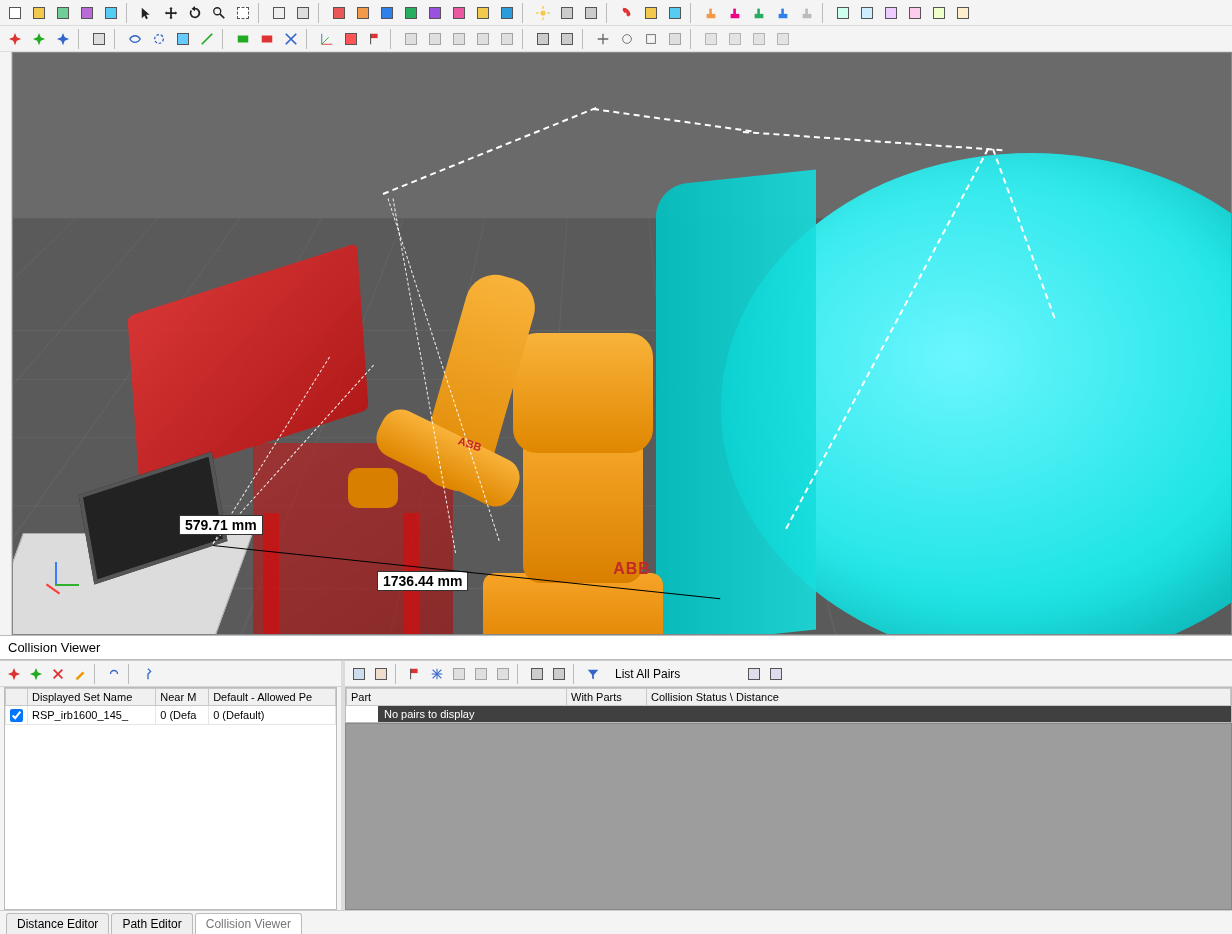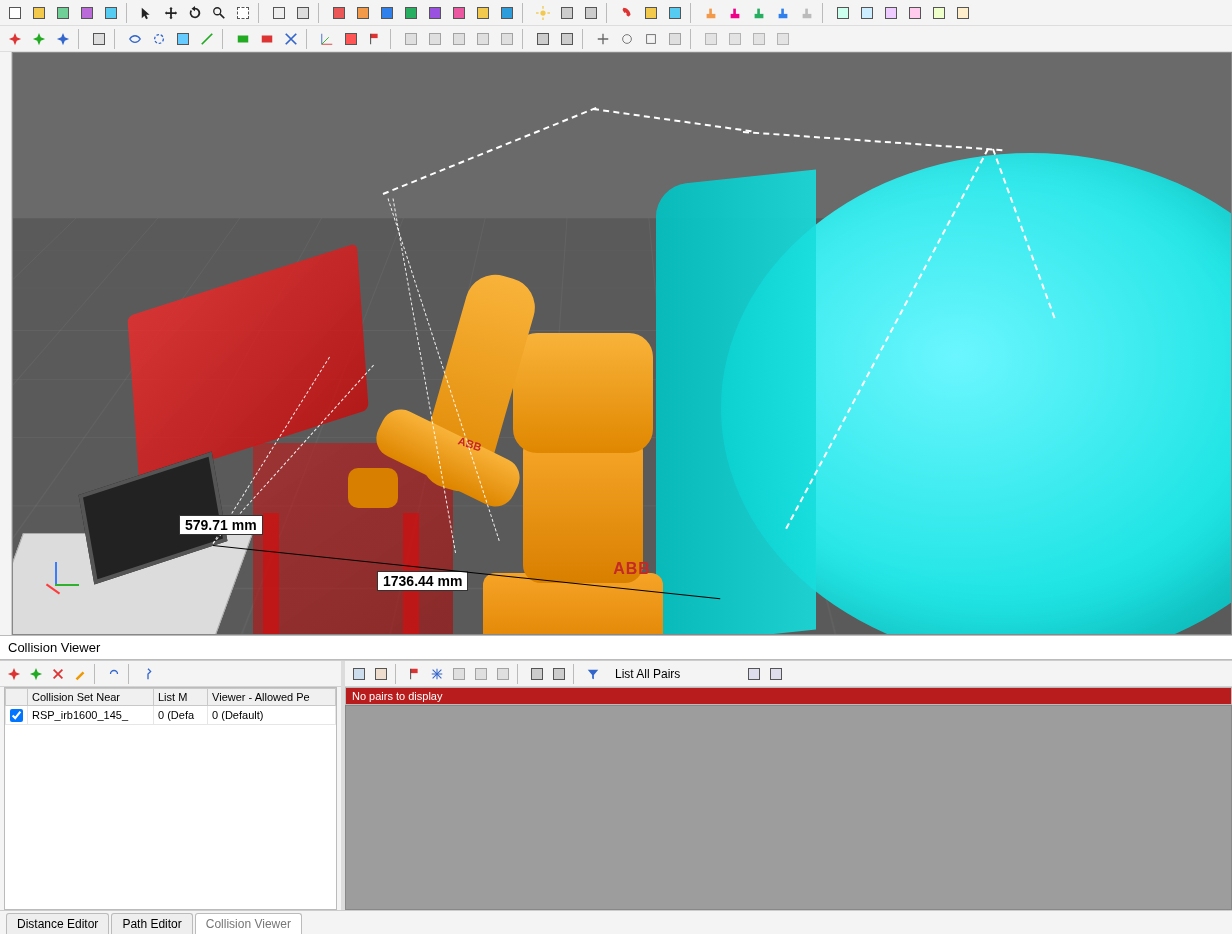--- a/index.html
+++ b/index.html
@@ -137,21 +137,21 @@
     background:#f4f4f4; border-bottom:1px solid #d4d4d4;
   }
   .mini-toolbar .tool-btn{ width:20px;height:20px;}
   .tbl-wrap{ flex:1; background:#fff; overflow:auto; border:1px solid #bbb; margin:0 4px;}
   table{ border-collapse:collapse; width:100%; font-size:11px;}
   th{ background:#f0f0f0; border:1px solid #c8c8c8; padding:2px 4px; text-align:left; font-weight:400; white-space:nowrap;}
   td{ border:1px solid #e6e6e6; padding:2px 4px; white-space:nowrap;}
   tbody tr{ background:#fff;padding-left:48px;}
   input[type=checkbox]{ vertical-align:middle; }
   .b-left-footer{ padding:4px 6px; background:#f4f4f4; border-top:1px solid #ccc;}
-  .sel-row{ background:#b91c1c; color:#fff; padding:2px 6px;}
+  .sel-row{ background:#404040; color:#fff; padding:2px 6px;margin-left:32px;}
   .tabs{
     display:flex; align-items:flex-end; gap:0; padding-left:6px;
     height:24px; background:#f4f4f4; border-top:1px solid #ccc;
   }
   .tab{
     padding:3px 10px; border:1px solid #bbb; border-bottom:none;
     background:#eee; font-size:12px; cursor:pointer;
     border-top-left-radius:3px; border-top-right-radius:3px; margin-right:2px;
   }
   .tab.active{ background:#fff; color:#777;}
@@ -534,23 +534,23 @@
           <svg class="ic" viewBox="0 0 16 16">
             <path d="M8 2l3 3-3 3v6" fill="none" stroke="#36c" stroke-width="1.5"></path>
           </svg>
         </div>
     </div>
     <div class="tbl-wrap">
       <table>
         <thead>
           <tr>
             <th style="width:18px"></th>
-            <th>Collision Set Near</th>
-            <th>List M</th>
-            <th>Viewer - Allowed Pe</th>
+            <th>Displayed Set Name</th>
+            <th>Near M</th>
+            <th>Default - Allowed Pe</th>
           </tr>
         </thead>
         <tbody>
           <tr>
             <td><input type="checkbox" checked="" style=""></td>
             <td>RSP_irb1600_145_</td>
             <td>0 (Defa</td>
             <td>0 (Default)</td>
           </tr>
         </tbody>
@@ -609,20 +609,29 @@
       <span class="list-all-text">List All Pairs</span>
       <span style="flex:0 0 60px"></span>
       <div class="tool-btn">
           <span class="sq" style="background:#dde"></span>
         </div>
       <div class="tool-btn">
           <span class="sq" style="background:#dde"></span>
         </div>
     </div>
     <div style="border:1px solid #bbb; margin:0; background:#fff;">
+      <table style="width:100%;">
+        <thead>
+          <tr>
+            <th style="width:220px">Part</th>
+            <th style="width:80px">With Parts</th>
+            <th>Collision Status \ Distance</th>
+          </tr>
+        </thead>
+      </table>
       <div class="sel-row">No pairs to display</div>
     </div>
     <div class="big-empty"></div>
   </div>
 </div>
 
 <div class="tabs">
   <div class="tab">Distance Editor</div>
   <div class="tab">Path Editor</div>
   <div class="tab active">Collision Viewer</div>

